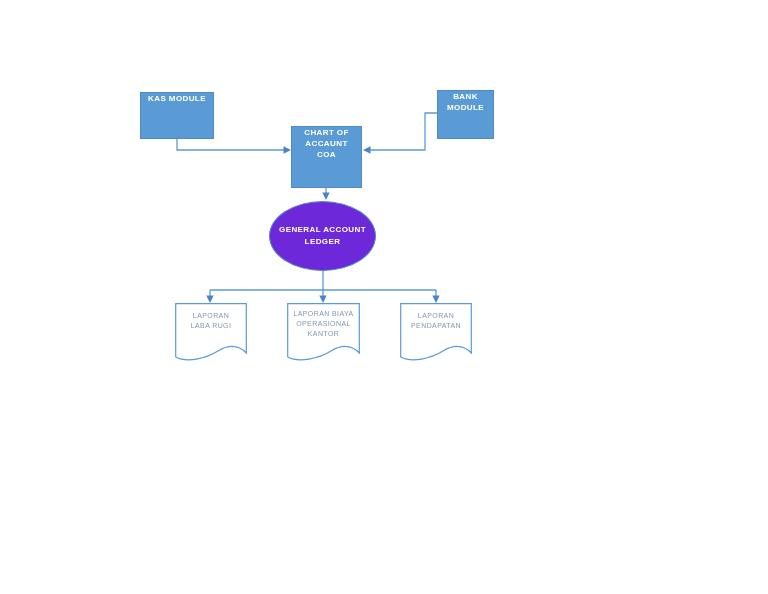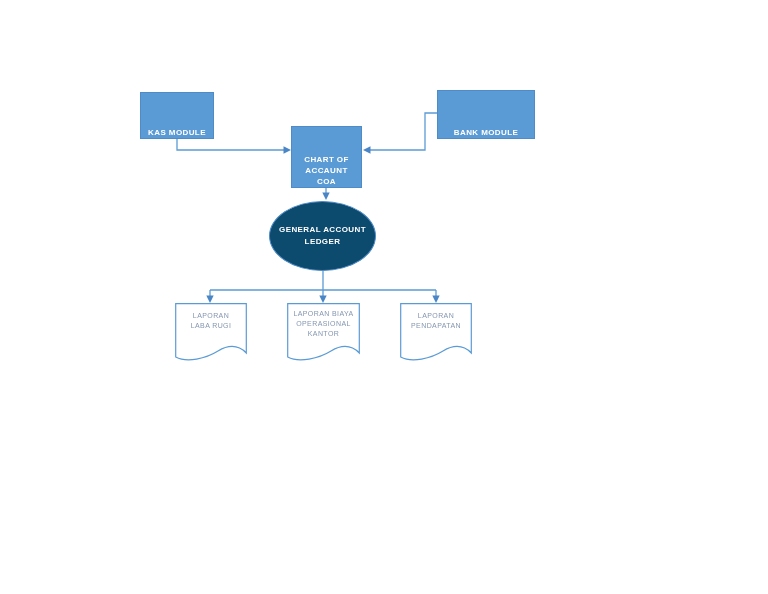--- a/index.html
+++ b/index.html
@@ -7,35 +7,35 @@
     position:relative;
     width:768px;height:594px;
     background:#ffffff;
     font-family:"Liberation Sans", sans-serif;
     overflow:hidden;
   }
   .node{
     position:absolute;
     background:#5b9bd5;
     border:1px solid #4e8bc8;
-    display:flex;align-items:flex-end;justify-content:center;
+    display:flex;align-items:flex-start;justify-content:center;
     box-sizing:border-box;
   }
   .node .lbl{
     color:#ffffff;
     font-weight:bold;
     font-size:8px;
     letter-spacing:0.4px;
     text-align:center;
     white-space:pre-line;
     line-height:11px;
   }
   .ellipse{
     position:absolute;
-    background:#0c4a6e;
+    background:#6d28d9;
     border:1px solid #4e8bc8;
     border-radius:50%;
     display:flex;align-items:center;justify-content:center;
     box-sizing:border-box;
   }
   .doc{
     position:absolute;
   }
   .doc svg{display:block;}
   .doc .lbl{
@@ -72,21 +72,21 @@
     <path d="M323,271 V290 M210,290 H436 M210,290 V296 M323,290 V296 M436,290 V296" fill="none" stroke="#5b9bd5" stroke-width="1.3"></path>
     <polygon points="210,303 206.3,295.5 213.7,295.5" fill="#4a86c5"></polygon>
     <polygon points="323,303 319.3,295.5 326.7,295.5" fill="#4a86c5"></polygon>
     <polygon points="436,303 432.3,295.5 439.7,295.5" fill="#4a86c5"></polygon>
   </svg>
 
   <div class="node" style="left:140px;top:92px;width:74px;height:47px;">
     <div class="lbl">KAS MODULE</div>
   </div>
 
-  <div class="node" style="left:437px;top:90px;width:98px;height:49px;">
+  <div class="node" style="left:437px;top:90px;width:57px;height:49px;">
     <div class="lbl">BANK MODULE</div>
   </div>
 
   <div class="node" style="left:291px;top:126px;width:71px;height:62px;">
     <div class="lbl">CHART OF
 ACCAUNT
 COA</div>
   </div>
 
   <div class="ellipse" style="left:269px;top:201px;width:107px;height:70px;">

